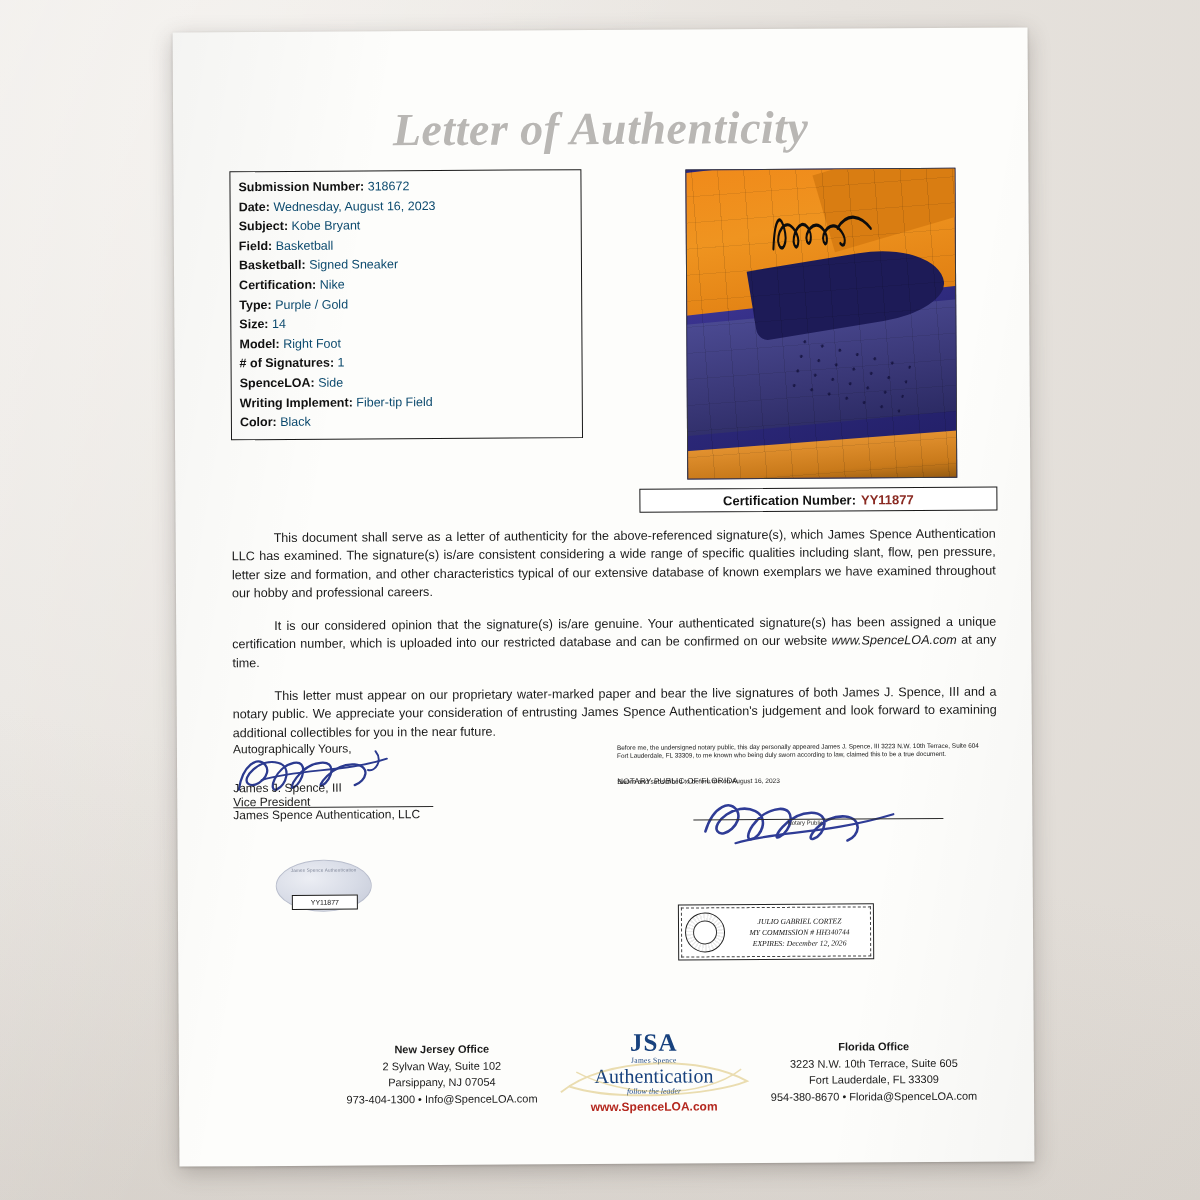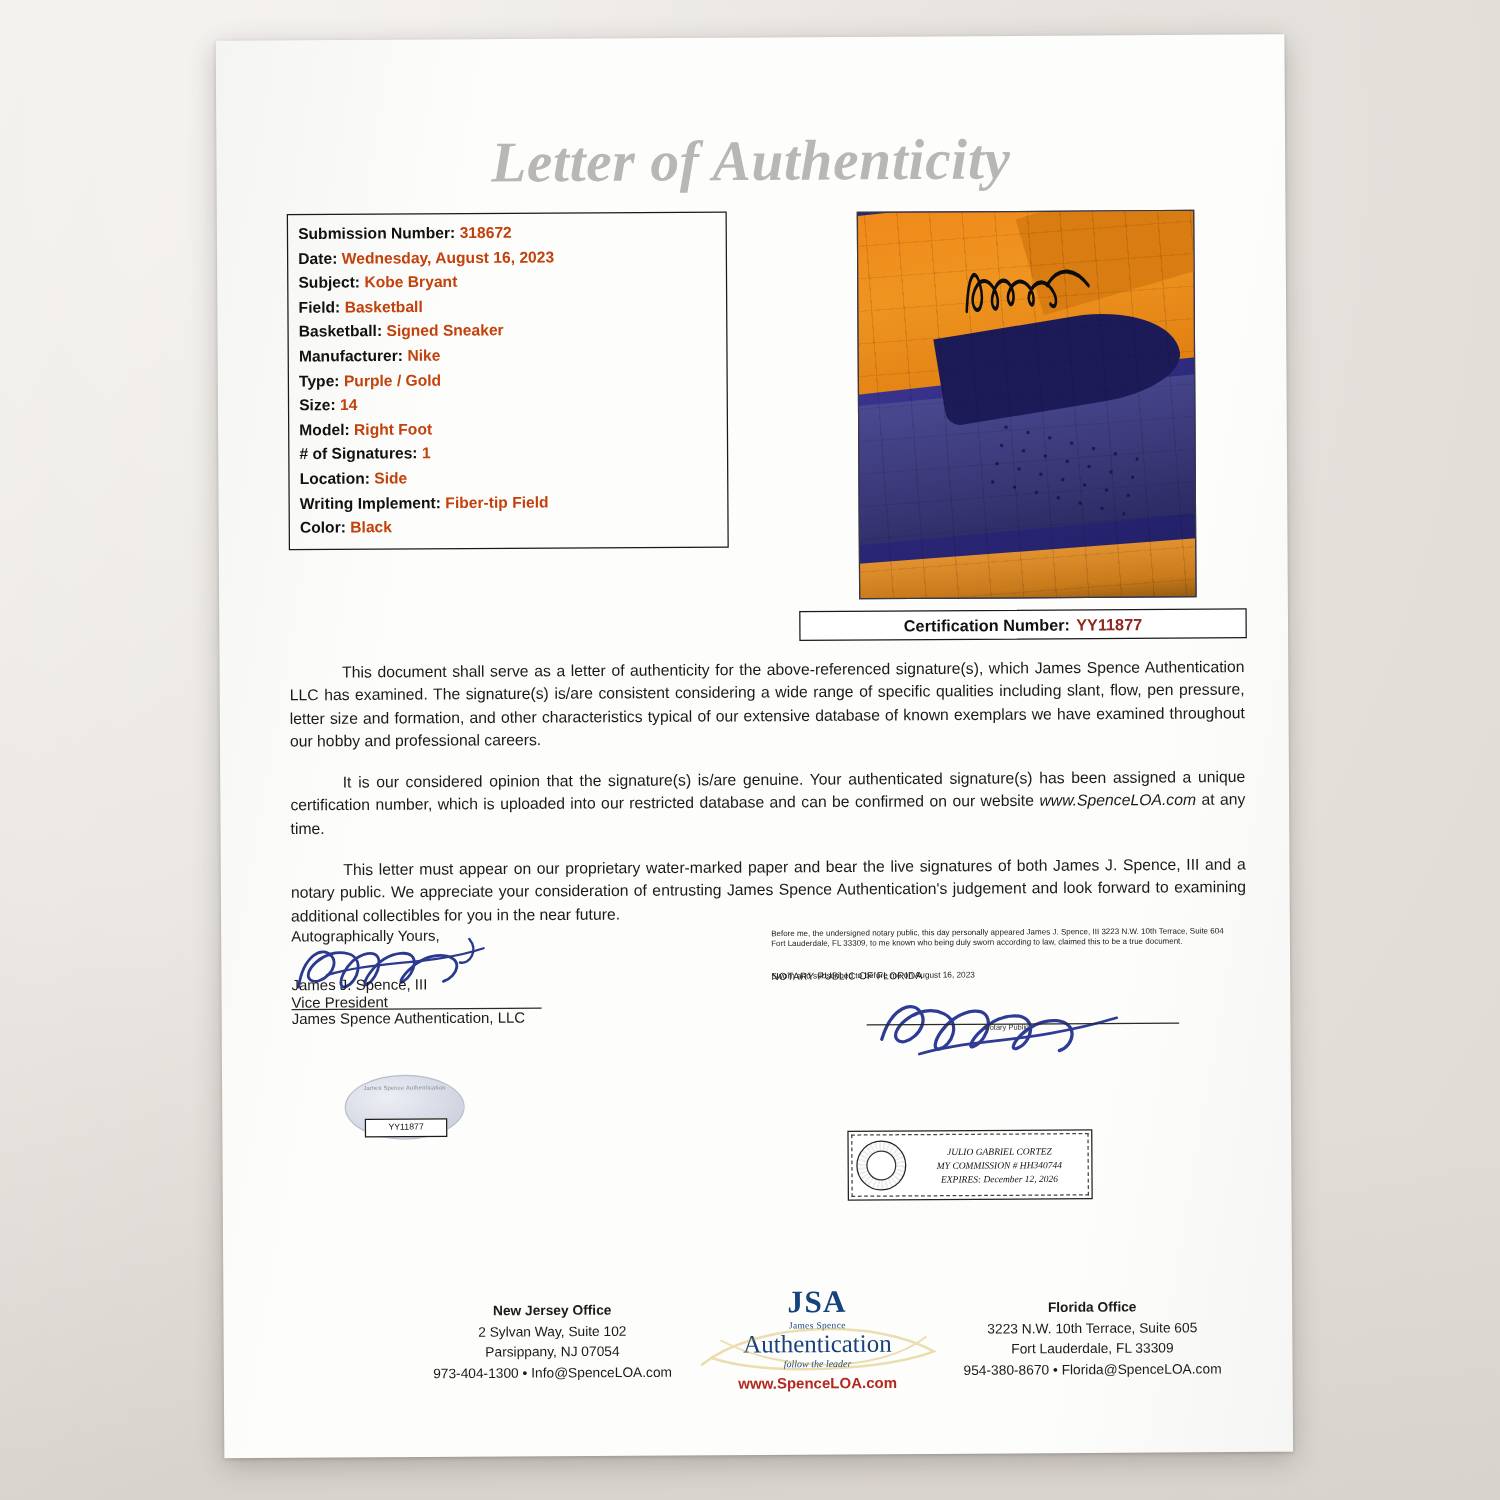--- a/index.html
+++ b/index.html
@@ -82,22 +82,22 @@
     font-size: 12.5px;
     line-height: 19.6px;
     padding: 0 8px;
     white-space: nowrap;
   }
   .detail-label {
     color: #111;
     font-weight: bold;
   }
   .detail-value {
-    color: #c2410c;
-    font-weight: bold;
+    color: #0c4a6e;
+    font-weight: normal;
   }
 
   
   #photo {
     position: absolute;
     left: 512px;
     top: 140px;
     width: 268px;
     height: 308px;
     border: 1px solid #3a3a3a;
@@ -477,41 +477,41 @@
       </div>
       <div class="detail-row">
         <span class="detail-label">Field:</span>
         <span class="detail-value">Basketball</span>
       </div>
       <div class="detail-row">
         <span class="detail-label">Basketball:</span>
         <span class="detail-value">Signed Sneaker</span>
       </div>
       <div class="detail-row">
-        <span class="detail-label">Manufacturer:</span>
+        <span class="detail-label">Certification:</span>
         <span class="detail-value">Nike</span>
       </div>
       <div class="detail-row">
         <span class="detail-label">Type:</span>
         <span class="detail-value">Purple / Gold</span>
       </div>
       <div class="detail-row">
         <span class="detail-label">Size:</span>
         <span class="detail-value">14</span>
       </div>
       <div class="detail-row">
         <span class="detail-label">Model:</span>
         <span class="detail-value">Right Foot</span>
       </div>
       <div class="detail-row">
         <span class="detail-label"># of Signatures:</span>
         <span class="detail-value">1</span>
       </div>
       <div class="detail-row">
-        <span class="detail-label">Location:</span>
+        <span class="detail-label">SpenceLOA:</span>
         <span class="detail-value">Side</span>
       </div>
       <div class="detail-row">
         <span class="detail-label">Writing Implement:</span>
         <span class="detail-value">Fiber-tip Field</span>
       </div>
       <div class="detail-row">
         <span class="detail-label">Color:</span>
         <span class="detail-value">Black</span>
       </div>

